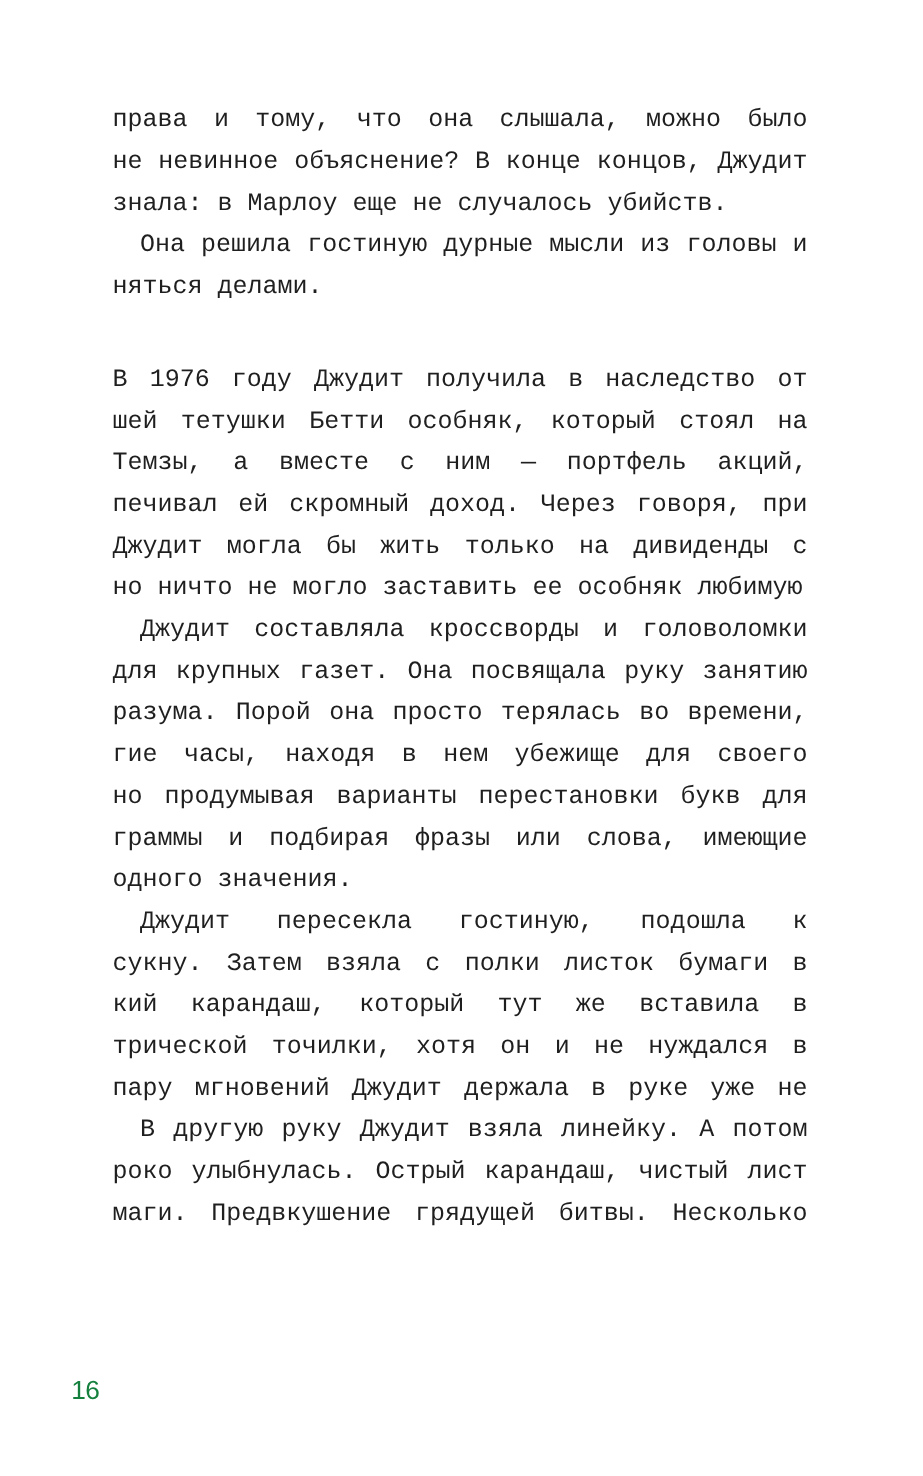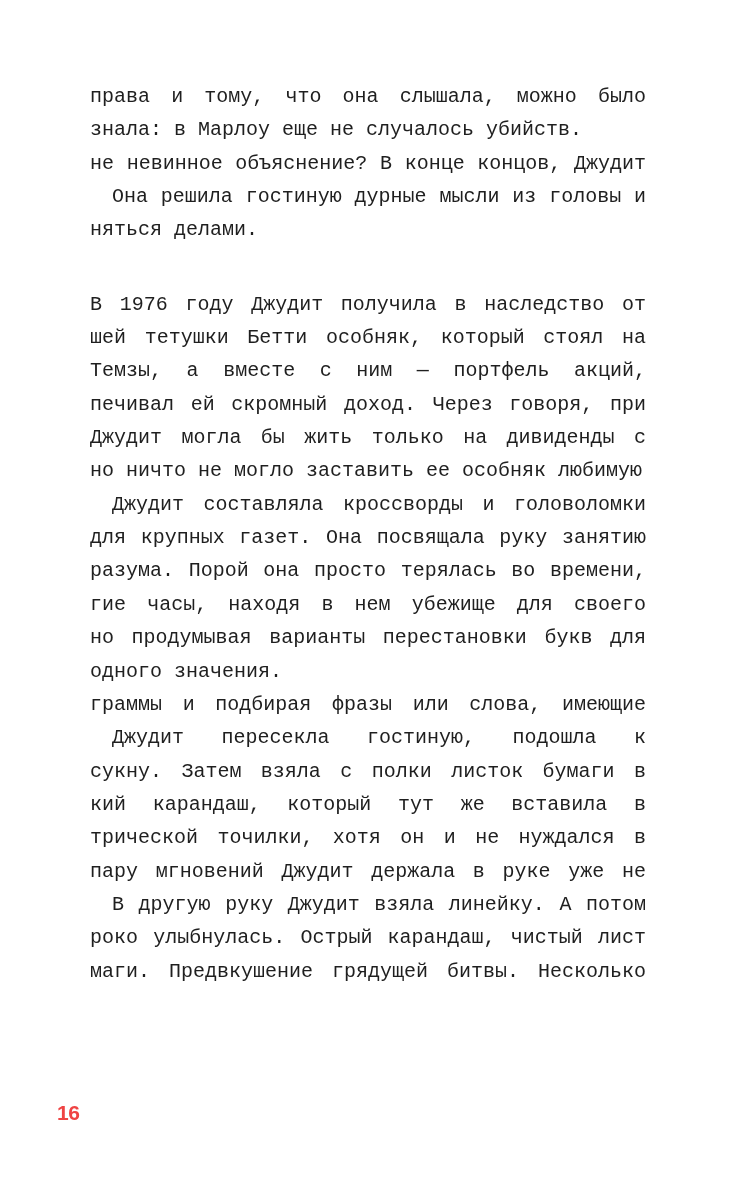--- a/index.html
+++ b/index.html
@@ -47,56 +47,56 @@
     text-align-last: left;
   }
   .line.indent {
     text-indent: 22px;
   }
   .folio {
     position: absolute;
     left: 57px;
     top: 1101px;
     font-family: "Liberation Sans", "DejaVu Sans", sans-serif;
-    font-weight: 700;
+    font-weight: 400;
     font-size: 21px;
     letter-spacing: -0.5px;
-    color: #ef4444;
+    color: #15803d;
   }
 </style>
 </head>
 <body>
 
 <main class="page">
   <section class="text-block" id="text-block">
       <div class="para">
         <div class="line">права и тому, что она слышала, можно было найти впол-</div>
+        <div class="line">не невинное объяснение? В конце концов, Джудит точно</div>
         <div class="line end">знала: в Марлоу еще не случалось убийств.</div>
-        <div class="line">не невинное объяснение? В конце концов, Джудит точно</div>
       </div>
       <div class="para">
         <div class="line indent">Она решила гостиную дурные мысли из головы и за-</div>
         <div class="line end">няться делами.</div>
       </div>
       <div class="para gap">
         <div class="line">В 1976 году Джудит получила в наследство от своей умер-</div>
         <div class="line">шей тетушки Бетти особняк, который стоял на берегу</div>
         <div class="line">Темзы, а вместе с ним — портфель акций, который обес-</div>
         <div class="line">печивал ей скромный доход. Через говоря, при желании</div>
         <div class="line">Джудит могла бы жить только на дивиденды с ценных бумаг,</div>
         <div class="line end">но ничто не могло заставить ее особняк любимую работу.</div>
       </div>
       <div class="para">
         <div class="line indent">Джудит составляла кроссворды и головоломки</div>
         <div class="line">для крупных газет. Она посвящала руку занятию мно-</div>
         <div class="line">разума. Порой она просто терялась во времени, тщатель-</div>
         <div class="line">гие часы, находя в нем убежище для своего творческого</div>
         <div class="line">но продумывая варианты перестановки букв для ана-</div>
+        <div class="line">граммы и подбирая фразы или слова, имеющие более</div>
         <div class="line end">одного значения.</div>
-        <div class="line">граммы и подбирая фразы или слова, имеющие более</div>
       </div>
       <div class="para">
         <div class="line indent">Джудит пересекла гостиную, подошла к карточному</div>
         <div class="line">сукну. Затем взяла с полки листок бумаги в клетку и мяг-</div>
         <div class="line">кий карандаш, который тут же вставила в отверстие элек-</div>
         <div class="line">трической точилки, хотя он и не нуждался в заточке. Через</div>
         <div class="line">пару мгновений Джудит держала в руке уже не пишущий</div>
       </div>
       <div class="para">
         <div class="line indent">В другую руку Джудит взяла линейку. А потом ши-</div>

